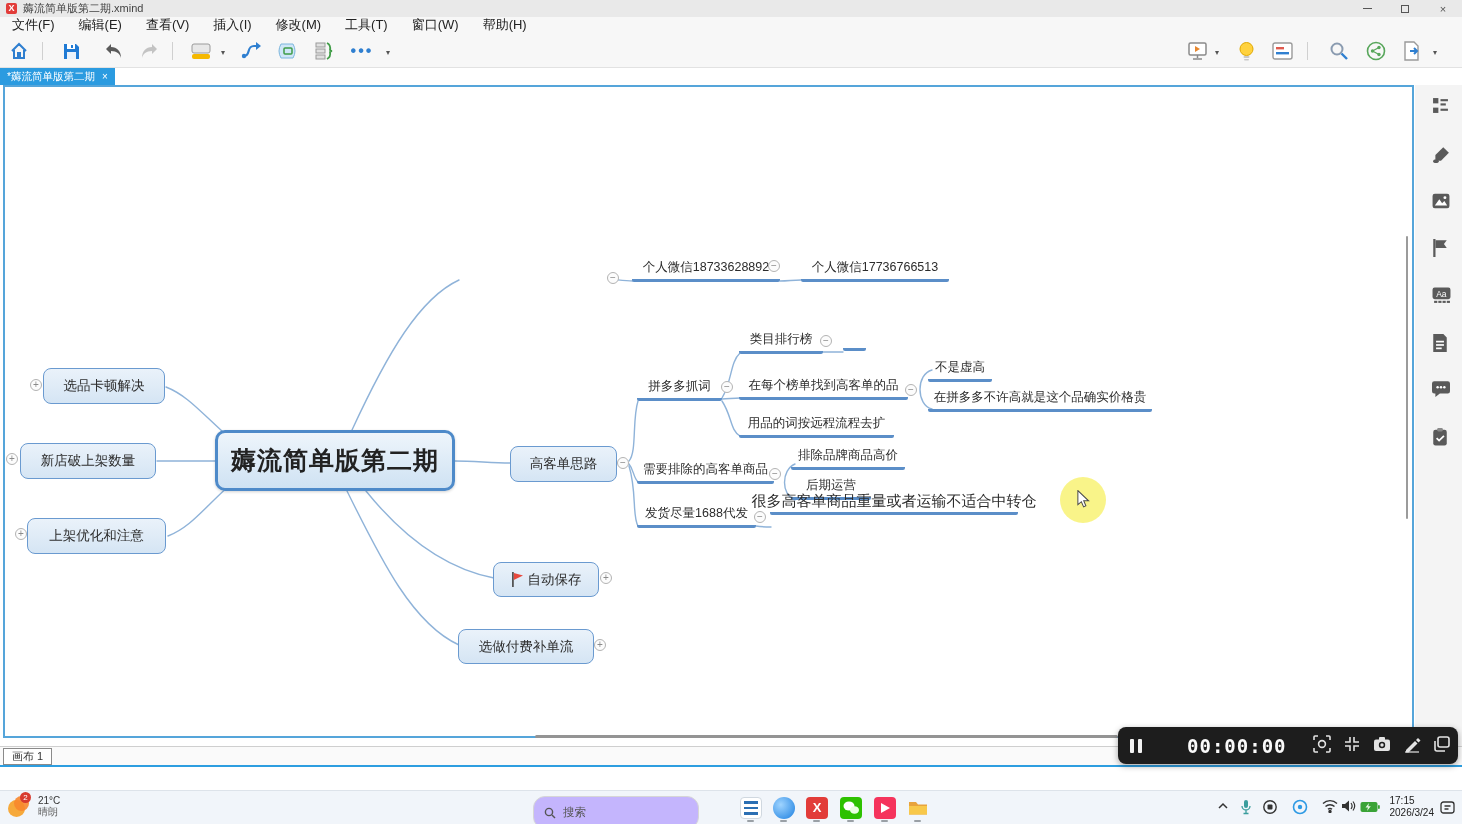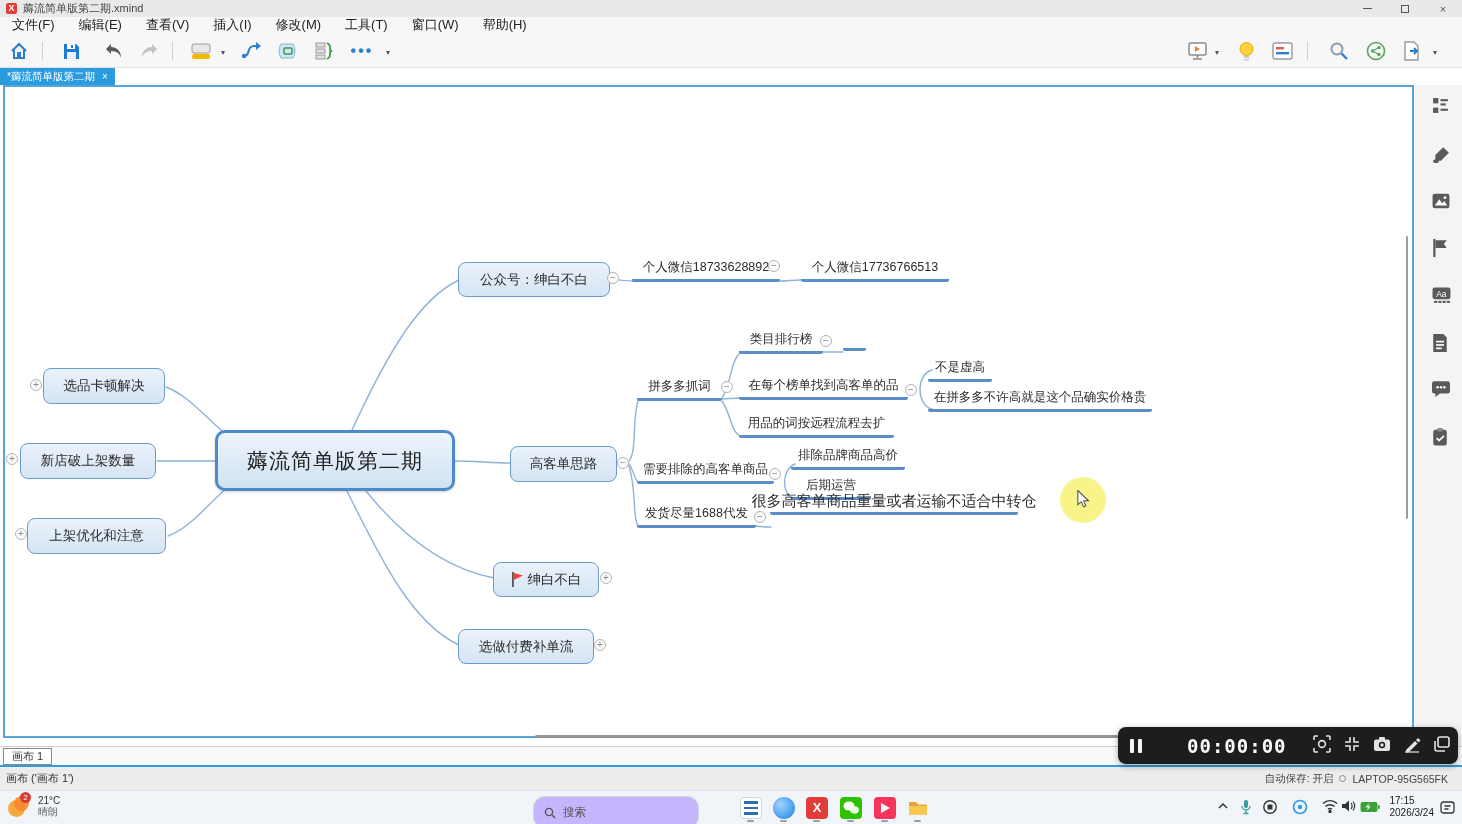--- a/index.html
+++ b/index.html
@@ -33,21 +33,21 @@
 
   
   .canvas{position:absolute;left:3px;top:85px;width:1411px;height:653px;background:#fff;border:2px solid #55a5da}
   .side-rest{position:absolute;left:1415px;top:85px;width:47px;height:661px;background:#f4f4f4}
   .rp-icon{position:absolute;left:1432px;width:18px;height:18px}
 
   #links{position:absolute;left:0;top:0;width:1462px;height:824px;pointer-events:none}
 
   .t-central{position:absolute;display:flex;align-items:center;justify-content:center;
              background:linear-gradient(180deg,#eef5fb,#cfe2f3);border:3px solid #4e8ac9;border-radius:10px;
-             font-size:21px;font-weight:normal;color:#222;letter-spacing:1px;box-shadow:0 1px 3px rgba(0,0,0,.18);z-index:3}
+             font-size:25px;font-weight:bold;color:#222;letter-spacing:1px;box-shadow:0 1px 3px rgba(0,0,0,.18);z-index:3}
   .t-box{position:absolute;display:flex;align-items:center;justify-content:center;gap:4px;
          background:linear-gradient(180deg,#eaf2fa,#d5e5f4);border:1.5px solid #6a9ad0;border-radius:8px;
          font-size:13.5px;color:#2c2c2c;white-space:nowrap;z-index:3}
   .t-line{position:absolute;display:flex;align-items:flex-end;justify-content:center;
           font-size:12.5px;line-height:17px;color:#2c2c2c;white-space:nowrap;
           padding-bottom:3px;border-bottom:3px solid #5b8ec8;border-radius:0 0 2px 2px;z-index:3}
   .exp{position:absolute;width:12px;height:12px;border:1px solid #b3b3b3;border-radius:50%;background:#fcfcfc;
        color:#8a8a8a;font-size:10px;line-height:10px;text-align:center;z-index:4}
   .vscroll{position:absolute;left:1406px;top:236px;width:2px;height:283px;background:#9b9b9b;border-radius:2px;z-index:2}
   .hscroll{position:absolute;left:535px;top:735px;width:583px;height:3px;background:#949494;border-radius:2px;z-index:2}
@@ -262,21 +262,20 @@
       <path d="M756,526 C762,527 765,527 771,527"></path>
     </g>
   </svg>
 
   <div class="t-central" style="left:215px;top:430px;width:240px;height:61px">薅流简单版第二期</div>
 
   <div class="t-box" style="left:43px;top:368px;width:122px;height:36px">选品卡顿解决</div>
   <div class="t-box" style="left:27px;top:518px;width:139px;height:36px">上架优化和注意</div>
   <div class="t-box" style="left:20px;top:443px;width:136px;height:36px">新店破上架数量</div>
 
-  <div class="t-box" style="left:458px;top:262px;width:152px;height:35px">公众号：绅白不白</div>
   <div class="t-line" style="left:632px;top:259px;width:148px">个人微信18733628892</div>
   <div class="t-line" style="left:801px;top:259px;width:148px">个人微信17736766513</div>
 
   <div class="t-box" style="left:510px;top:446px;width:107px;height:36px">高客单思路</div>
   <div class="t-line" style="left:637px;top:378px;width:85px">拼多多抓词</div>
   <div class="t-line" style="left:739px;top:331px;width:84px">类目排行榜</div>
   <div class="t-line" style="left:843px;top:337px;width:23px;height:14px"></div>
   <div class="t-line" style="left:739px;top:377px;width:169px">在每个榜单找到高客单的品</div>
   <div class="t-line" style="left:928px;top:359px;width:64px">不是虚高</div>
   <div class="t-line" style="left:928px;top:389px;width:224px">在拼多多不许高就是这个品确实价格贵</div>
@@ -285,21 +284,21 @@
   <div class="t-line" style="left:791px;top:447px;width:114px">排除品牌商品高价</div>
   <div class="t-line" style="left:791px;top:477px;width:80px">后期运营</div>
   <div class="t-line" style="left:637px;top:505px;width:119px">发货尽量1688代发</div>
   <div class="t-line" style="left:770px;top:492px;width:248px;font-size:15px">很多高客单商品重量或者运输不适合中转仓</div>
 
   <div class="t-box" style="left:493px;top:562px;width:106px;height:35px">
     <svg width="13" height="15" viewBox="0 0 13 15">
         <path d="M1 0 h1.8 v15 h-1.8 z" fill="#555"></path>
         <path d="M2.8 1 L12 3.5 L2.8 8 Z" fill="#e8483c"></path>
       </svg>
-    <span>绅白不白</span>
+    <span>自动保存</span>
   </div>
   <div class="t-box" style="left:458px;top:629px;width:136px;height:35px">选做付费补单流</div>
 
   <div class="exp" style="left:30px;top:379px">+</div>
   <div class="exp" style="left:6px;top:453px">+</div>
   <div class="exp" style="left:15px;top:528px">+</div>
   <div class="exp" style="left:607px;top:272px">−</div>
   <div class="exp" style="left:768px;top:260px">−</div>
   <div class="exp" style="left:617px;top:457px">−</div>
   <div class="exp" style="left:721px;top:381px">−</div>
@@ -364,28 +363,20 @@
     <svg width="16" height="18" viewBox="0 0 14 16">
         <rect x="1" y="1.5" width="12" height="14" rx="2" fill="#5a5a5a"></rect>
         <rect x="4.5" y="0" width="5" height="3" rx="1" fill="#8a8a8a"></rect>
         <path d="M4 9 l2.2 2.2 L10.5 7" stroke="#fff" stroke-width="1.6" fill="none"></path>
       </svg></div>
 
   <div class="sheetbar">
     <div class="sheet-tab">画布 1</div>
   </div>
   <div class="sheet-accent"></div>
-  <div class="statusbar">
-    <span style="margin-left:6px">画布 ('画布 1')</span>
-    <div class="status-right">
-      <span>自动保存: 开启</span>
-      <span class="sync-dot"></span>
-      <span>LAPTOP-95G565FK</span>
-    </div>
-  </div>
 
   <div class="recorder">
     <div class="pausebars">
         <div></div>
         <div></div>
       </div>
     <div class="stopbtn"></div>
     <div class="rec-sep"></div>
     <div class="timer">00:00:00</div>
     <div class="rec-sep"></div>

